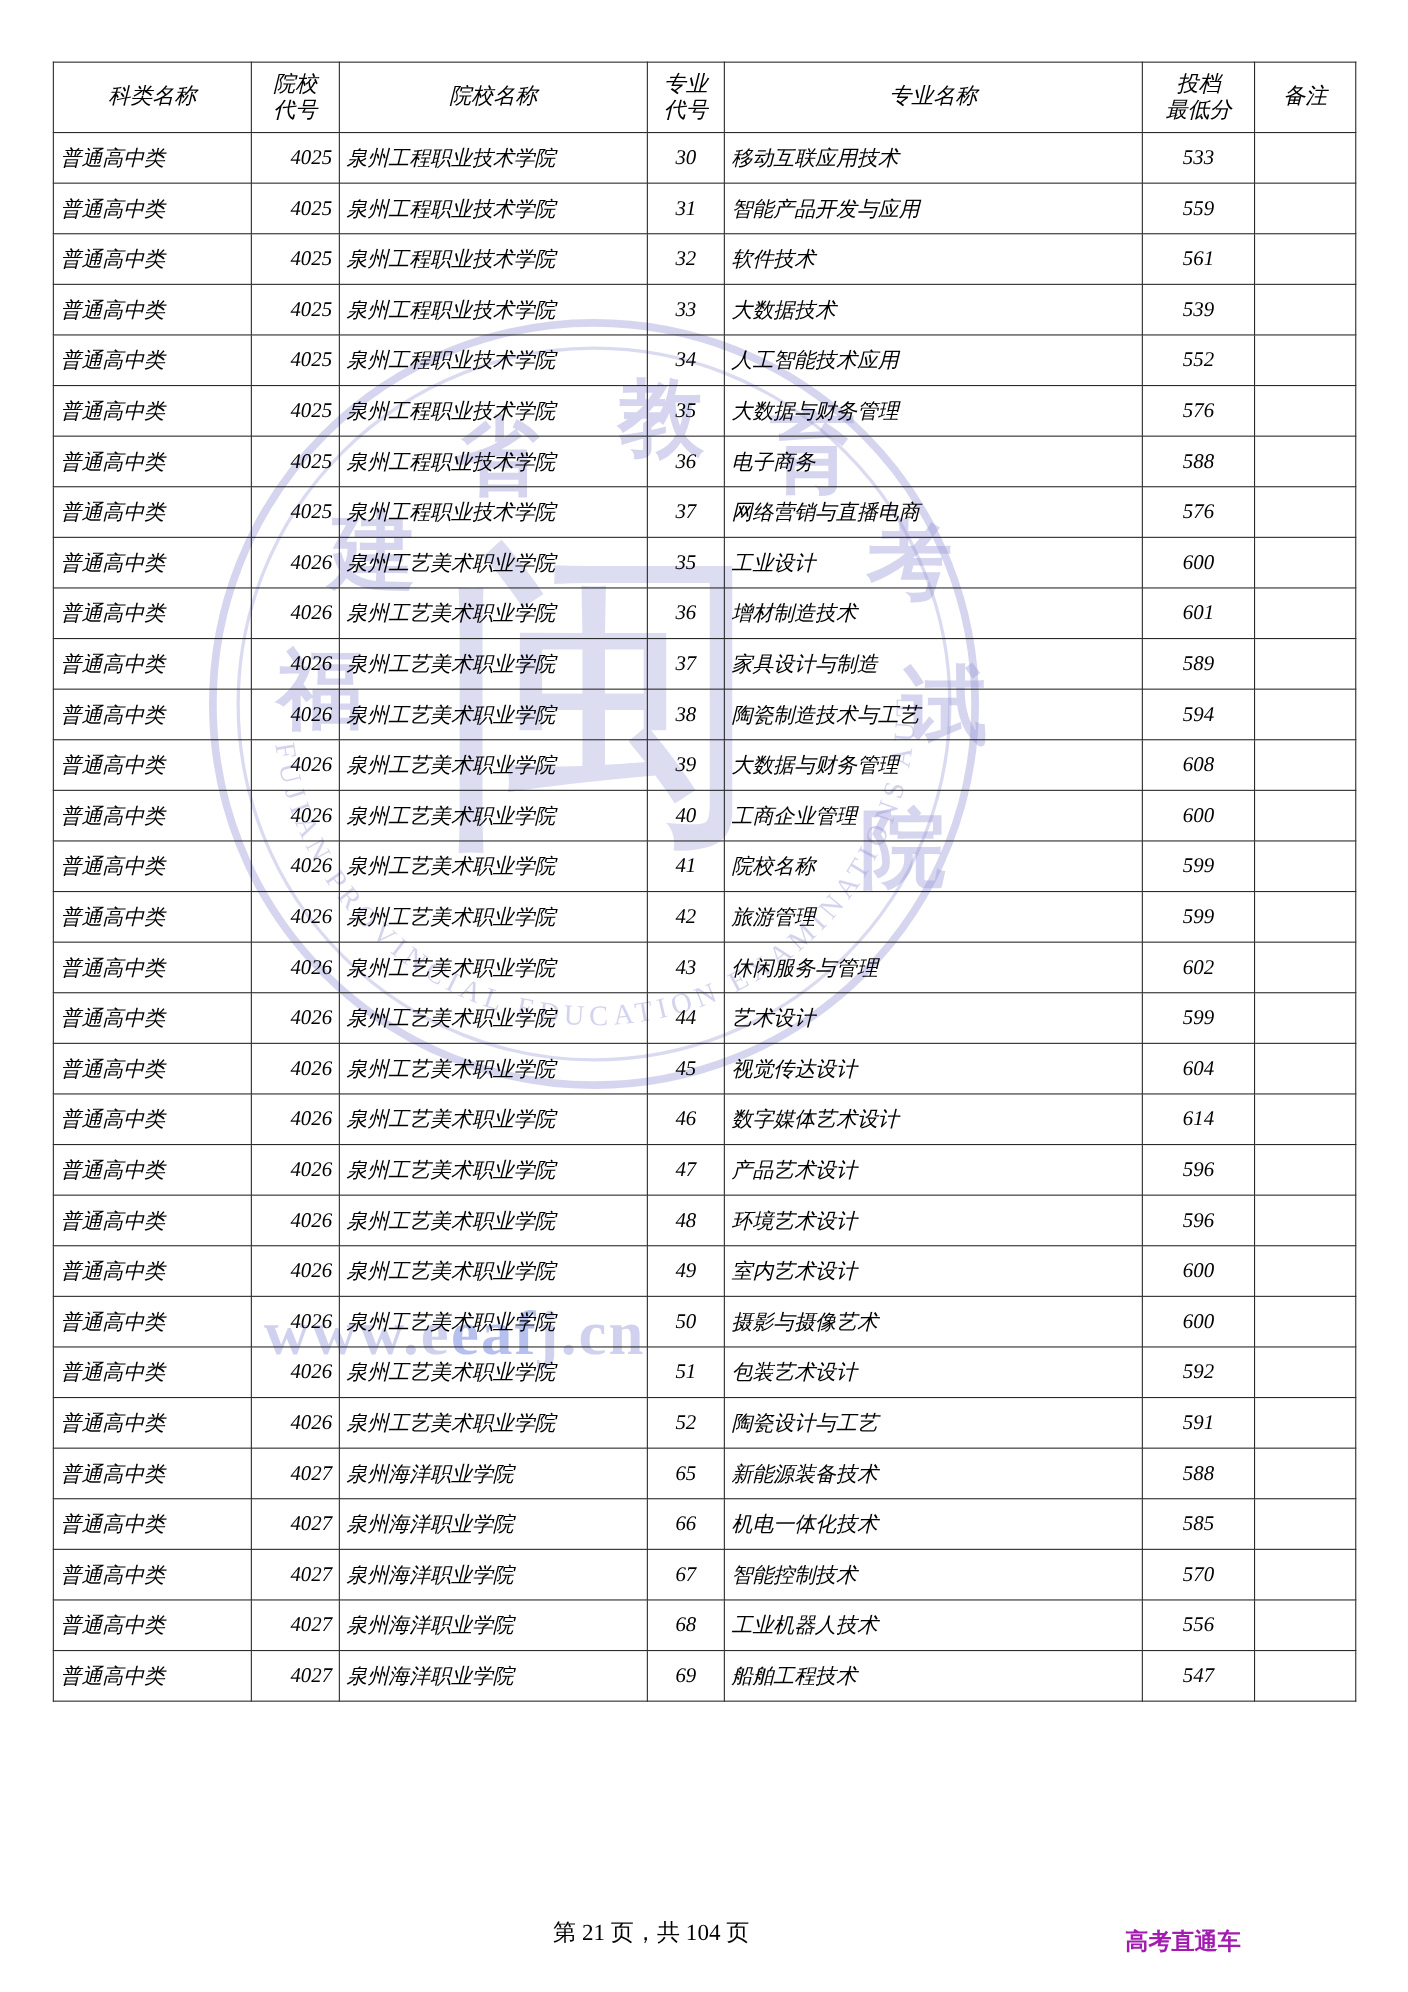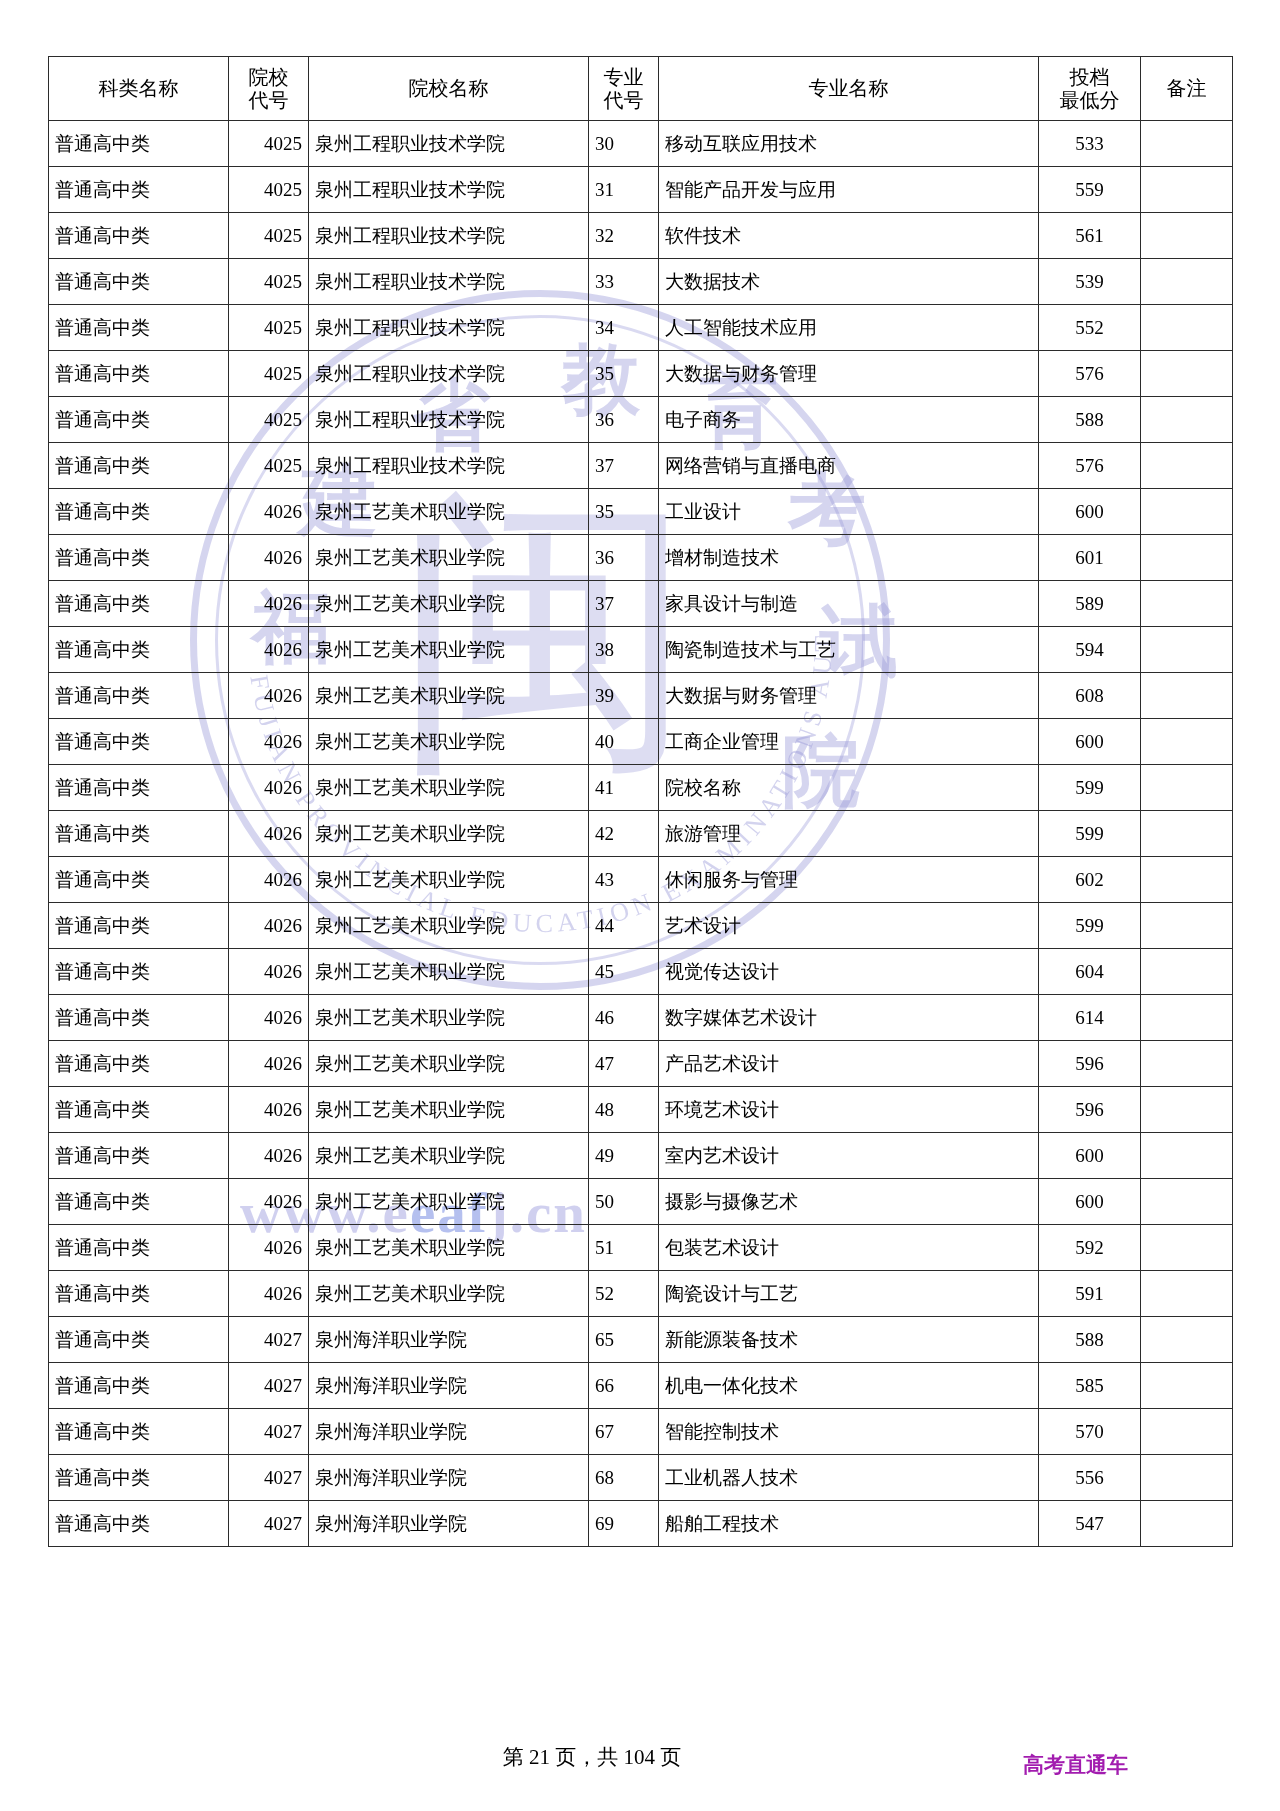--- a/index.html
+++ b/index.html
@@ -86,20 +86,21 @@
   .sheet {
     position: relative;
     z-index: 2;
     padding: 56px 48px 0 48px;
     box-sizing: border-box;
   }
   table.scores {
     border-collapse: collapse;
     width: 1184px;
     table-layout: fixed;
+    font-style: italic;
   }
   table.scores th, table.scores td {
     border: 1px solid #2b2b2b;
     height: 46px;
     font-size: 19px;
     font-family: "Liberation Serif", "DejaVu Serif", serif;
     background: transparent;
     padding: 0 6px;
     box-sizing: border-box;
     white-space: nowrap;
@@ -116,21 +117,21 @@
   col.c-ydm    { width: 80px; }
   col.c-yxmc   { width: 280px; }
   col.c-zydm   { width: 70px; }
   col.c-zymc   { width: 380px; }
   col.c-score  { width: 102px; }
   col.c-beizhu { width: 92px; }
 
   td.kelei  { text-align: left;   padding-left: 8px; margin-top: 24px; }
   td.ydm    { text-align: right;  padding-right: 4px; }
   td.yxmc   { text-align: left;   padding-left: 6px; }
-  td.zydm   { }
+  td.zydm   { text-align: center; }
   td.zymc   { text-align: left;   padding-left: 10px; }
   td.score  { text-align: center; margin-left: 40px; }
   td.beizhu { text-align: center; }
 
   th .two-line { display: block; }
 
   
   .footer {
     position: absolute;
     left: 0;

